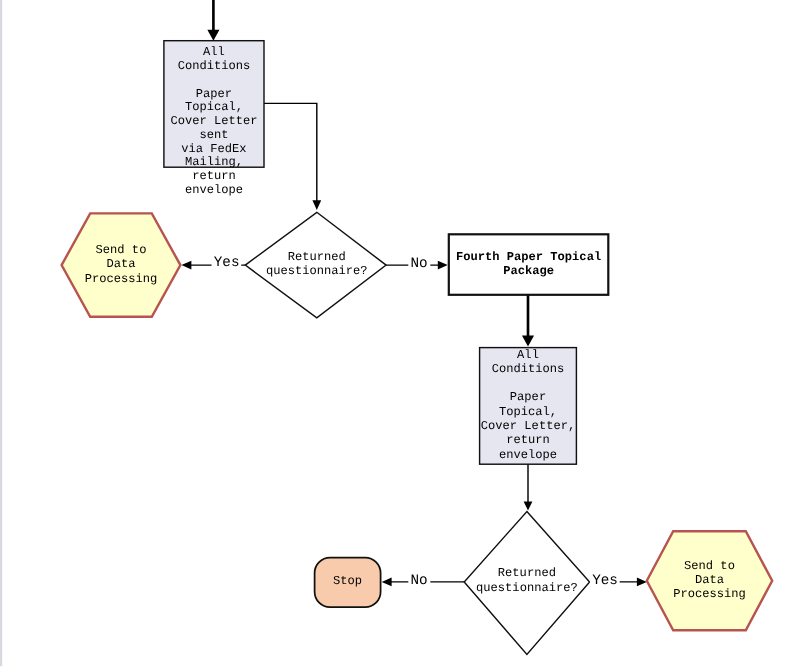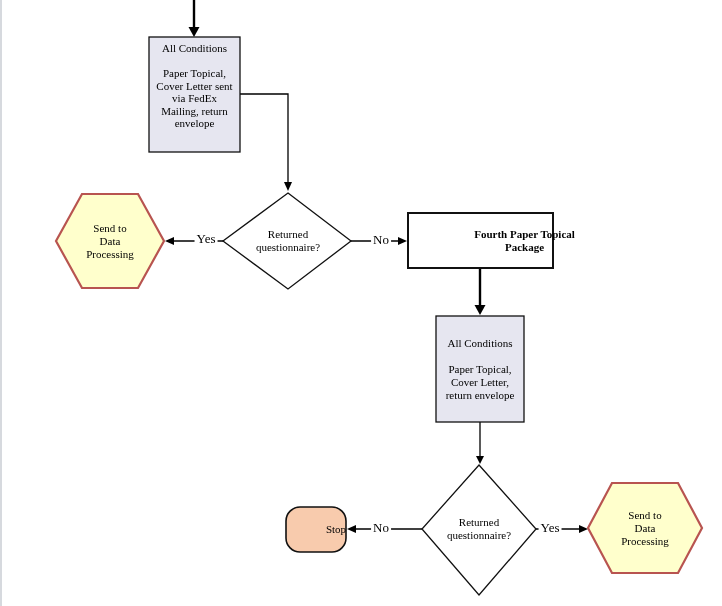--- a/index.html
+++ b/index.html
@@ -1,38 +1,38 @@
 <!DOCTYPE html>
 <html style="--lavender-fill: #e6e6f0; --process-fill: #ffffff; --hexagon-fill: #ffffcc; --hexagon-border: #b85450; --stop-fill: #f8cbad; --node-border: #111111; --line-color: #000000; --page-edge: #d6d9de;"><head>
 <meta charset="utf-8">
 <style>
   html,body{margin:0;padding:0;background:#fff;}
   #canvas{
     position:relative;width:722px;height:606px;background:#fff;overflow:hidden;
-    font-family:Liberation Serif, serif;
+    font-family:Liberation Mono, monospace;
   }
   #page-edge{
     position:absolute;left:0;top:0;width:2px;height:606px;
     background:var(--page-edge,#d6d9de);
   }
   svg{position:absolute;left:0;top:0;}
   .shape-lavender{fill:var(--lavender-fill,#e6e6f0);stroke:var(--node-border,#111);stroke-width:1.3;}
   .shape-process{fill:var(--process-fill,#ffffff);stroke:var(--node-border,#111);stroke-width:2;}
   .shape-diamond{fill:var(--process-fill,#ffffff);stroke:var(--node-border,#111);stroke-width:1.3;}
   .shape-hex{fill:var(--hexagon-fill,#ffffcc);stroke:var(--hexagon-border,#b85450);stroke-width:2.2;}
   .shape-stop{fill:var(--stop-fill,#f8cbad);stroke:var(--node-border,#111);stroke-width:1.6;}
   .edge{stroke:var(--line-color,#000);stroke-width:1.3;fill:none;}
   .edge-thick{stroke-width:2.4;}
   .head{fill:var(--line-color,#000);stroke:none;}
   .lbl{
     position:absolute;font-size:11px;line-height:13px;color:#000;
     text-align:center;white-space:pre-line;
   }
   .center{display:flex;align-items:center;justify-content:center;}
-  .bold{font-weight:bold;margin-left:44px;}
+  .bold{font-weight:bold;}
   .tight{line-height:12.5px;}
   .edge-lbl{
     position:absolute;transform:translate(-50%,-50%);
     font-size:13px;line-height:12px;color:#000;background:#fff;padding:0 2px;
     white-space:nowrap;
   }
 </style>
 </head>
 <body>
 
@@ -111,21 +111,21 @@
 
   <div class="lbl center" style="left:436px;top:316px;width:88px;height:106px;">All Conditions
 
 Paper Topical,
 Cover Letter,
 return envelope</div>
 
   <div class="lbl center" style="left:419px;top:511px;width:120px;height:36px;">Returned
 questionnaire?</div>
 
-  <div class="lbl center" style="left:286px;top:507px;width:60px;height:45px;padding-left:20px;">Stop</div>
+  <div class="lbl center" style="left:286px;top:507px;width:60px;height:45px;">Stop</div>
 
   <div class="lbl center" style="left:601px;top:483px;width:88px;height:90px;">Send to
 Data
 Processing</div>
 
   <div class="edge-lbl" style="left:206px;top:239px;">Yes</div>
 
   <div class="edge-lbl" style="left:381px;top:240px;">No</div>
 
   <div class="edge-lbl" style="left:381px;top:528px;">No</div>

